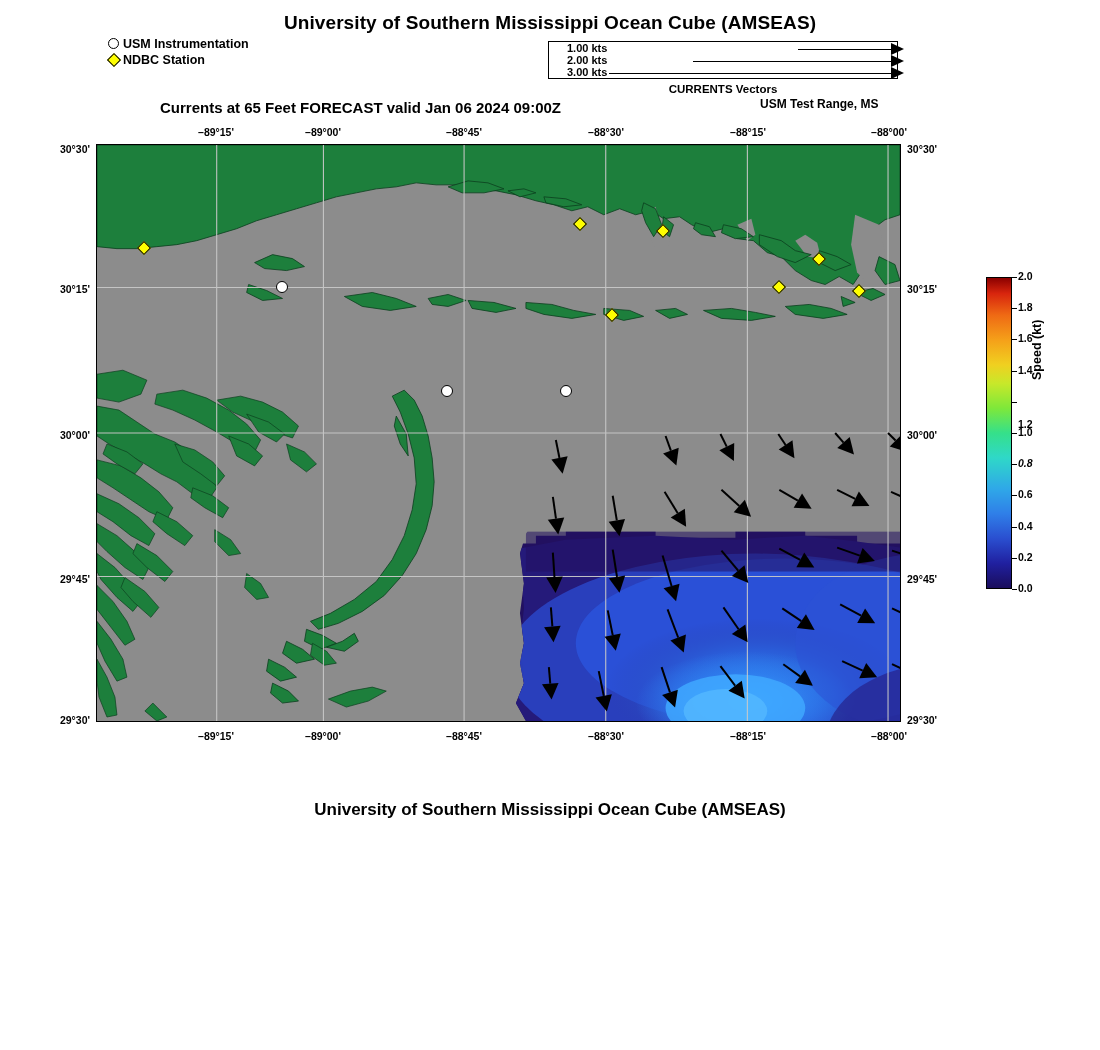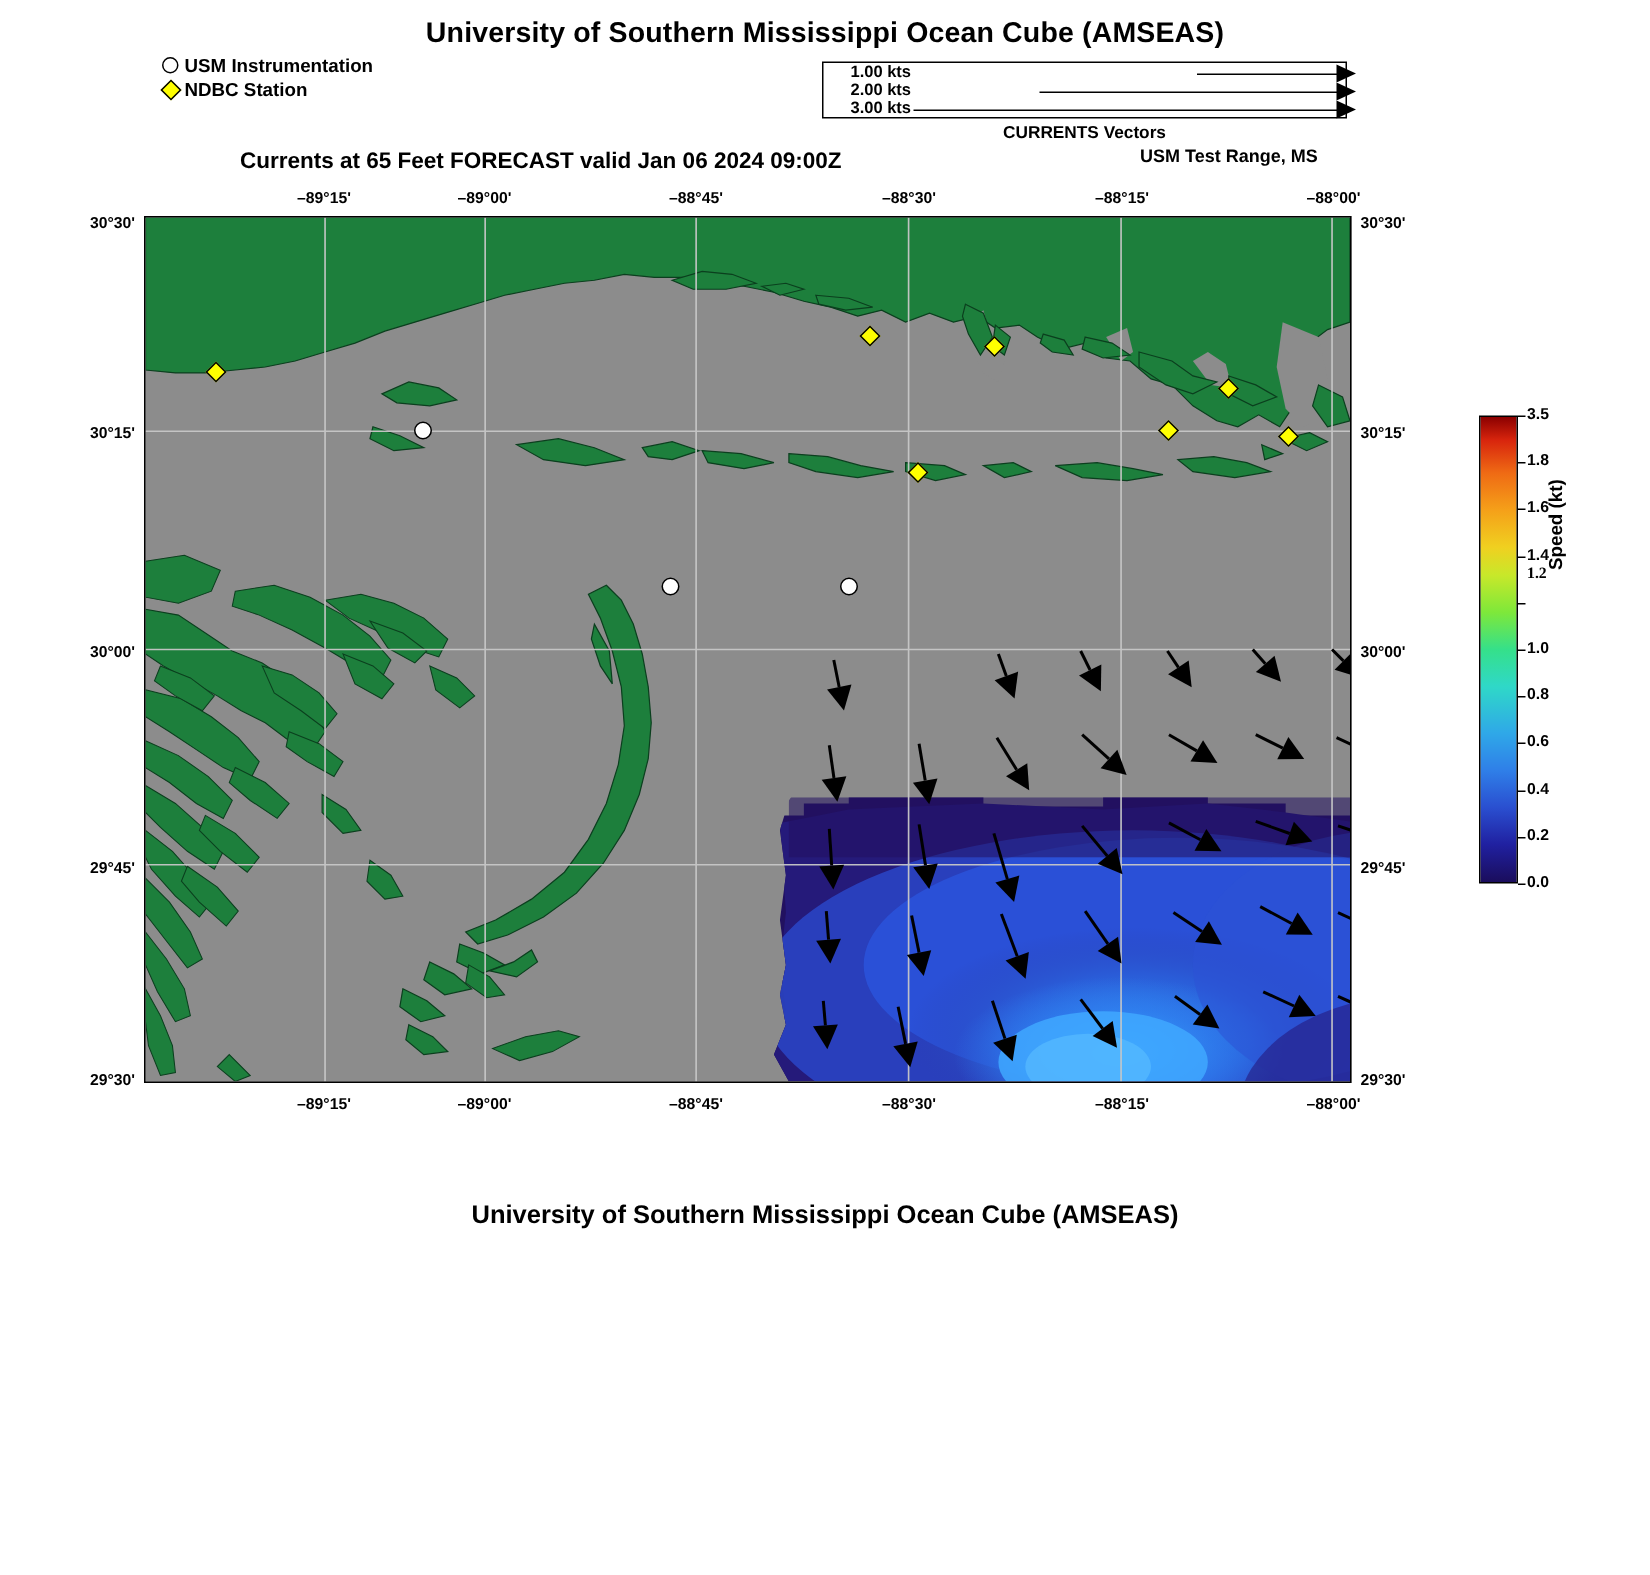--- a/index.html
+++ b/index.html
@@ -495,33 +495,33 @@
       <div class="map-marker map-diamond" style="left: 561px; top: 81px;"></div>
       <div class="map-marker map-diamond" style="left: 717px; top: 109px;"></div>
       <div class="map-marker map-diamond" style="left: 677px; top: 137px;"></div>
       <div class="map-marker map-diamond" style="left: 757px; top: 141px;"></div>
       <div class="map-marker map-diamond" style="left: 510px; top: 165px;"></div>
     </div>
 </div>
 
 <div class="abs" id="colorbar-frame"></div>
 <div id="colorbar-ticks">
-    <div class="cb-tick" style="top: 270px;">3.5</div>
+    <div class="cb-tick" style="top: 270px;">2.0</div>
     <div class="cb-dash" style="top: 277px;"></div>
     <div class="cb-tick" style="top: 301.2px;">1.8</div>
     <div class="cb-dash" style="top: 308.2px;"></div>
     <div class="cb-tick" style="top: 332.4px;">1.6</div>
     <div class="cb-dash" style="top: 339.4px;"></div>
     <div class="cb-tick" style="top: 363.6px;">1.4</div>
     <div class="cb-dash" style="top: 370.6px;"></div>
-    <div class="cb-tick" style="top: 377px; font-family: Liberation Serif, serif;">1.2</div>
+    <div class="cb-tick" style="top: 418px;">1.2</div>
     <div class="cb-dash" style="top: 401.8px;"></div>
     <div class="cb-tick" style="top: 426px;">1.0</div>
     <div class="cb-dash" style="top: 433px;"></div>
-    <div class="cb-tick" style="top: 457.2px;">0.8</div>
+    <div class="cb-tick" style="top: 457.2px; font-style: italic;">0.8</div>
     <div class="cb-dash" style="top: 464.2px;"></div>
     <div class="cb-tick" style="top: 488.4px;">0.6</div>
     <div class="cb-dash" style="top: 495.4px;"></div>
     <div class="cb-tick" style="top: 519.6px;">0.4</div>
     <div class="cb-dash" style="top: 526.6px;"></div>
     <div class="cb-tick" style="top: 550.8px;">0.2</div>
     <div class="cb-dash" style="top: 557.8px;"></div>
     <div class="cb-tick" style="top: 582px;">0.0</div>
     <div class="cb-dash" style="top: 589px;"></div>
   </div>

